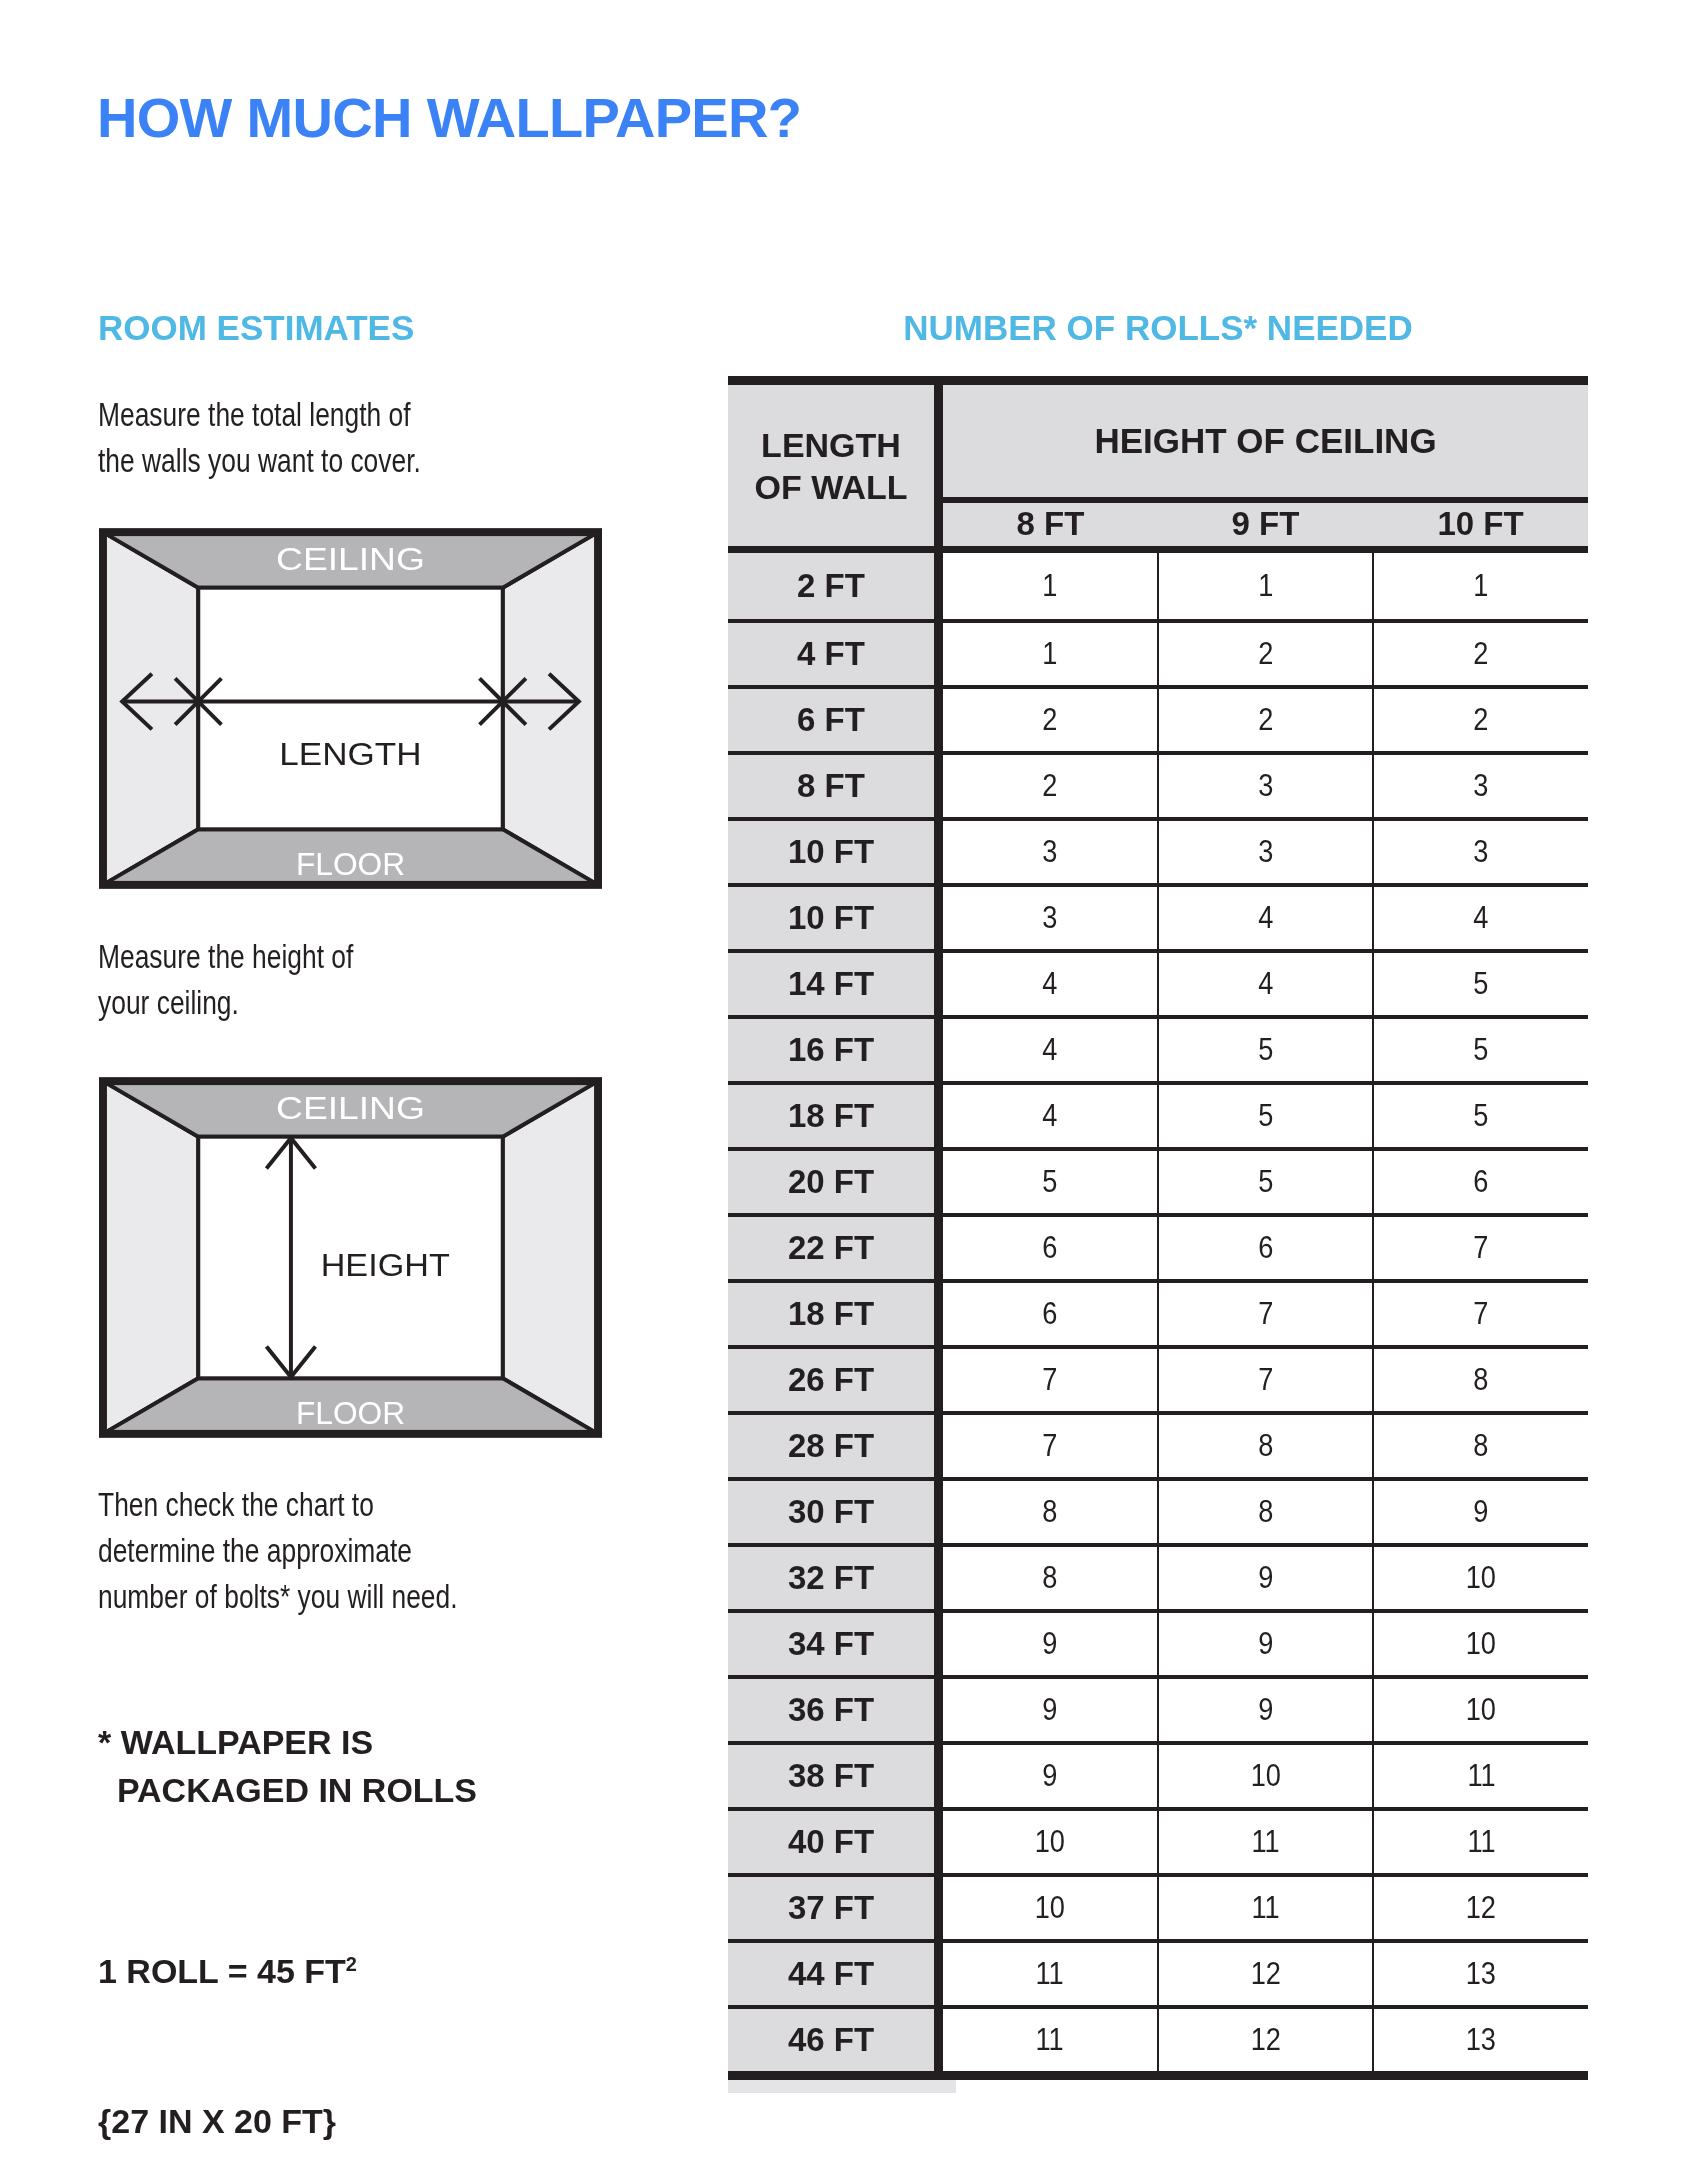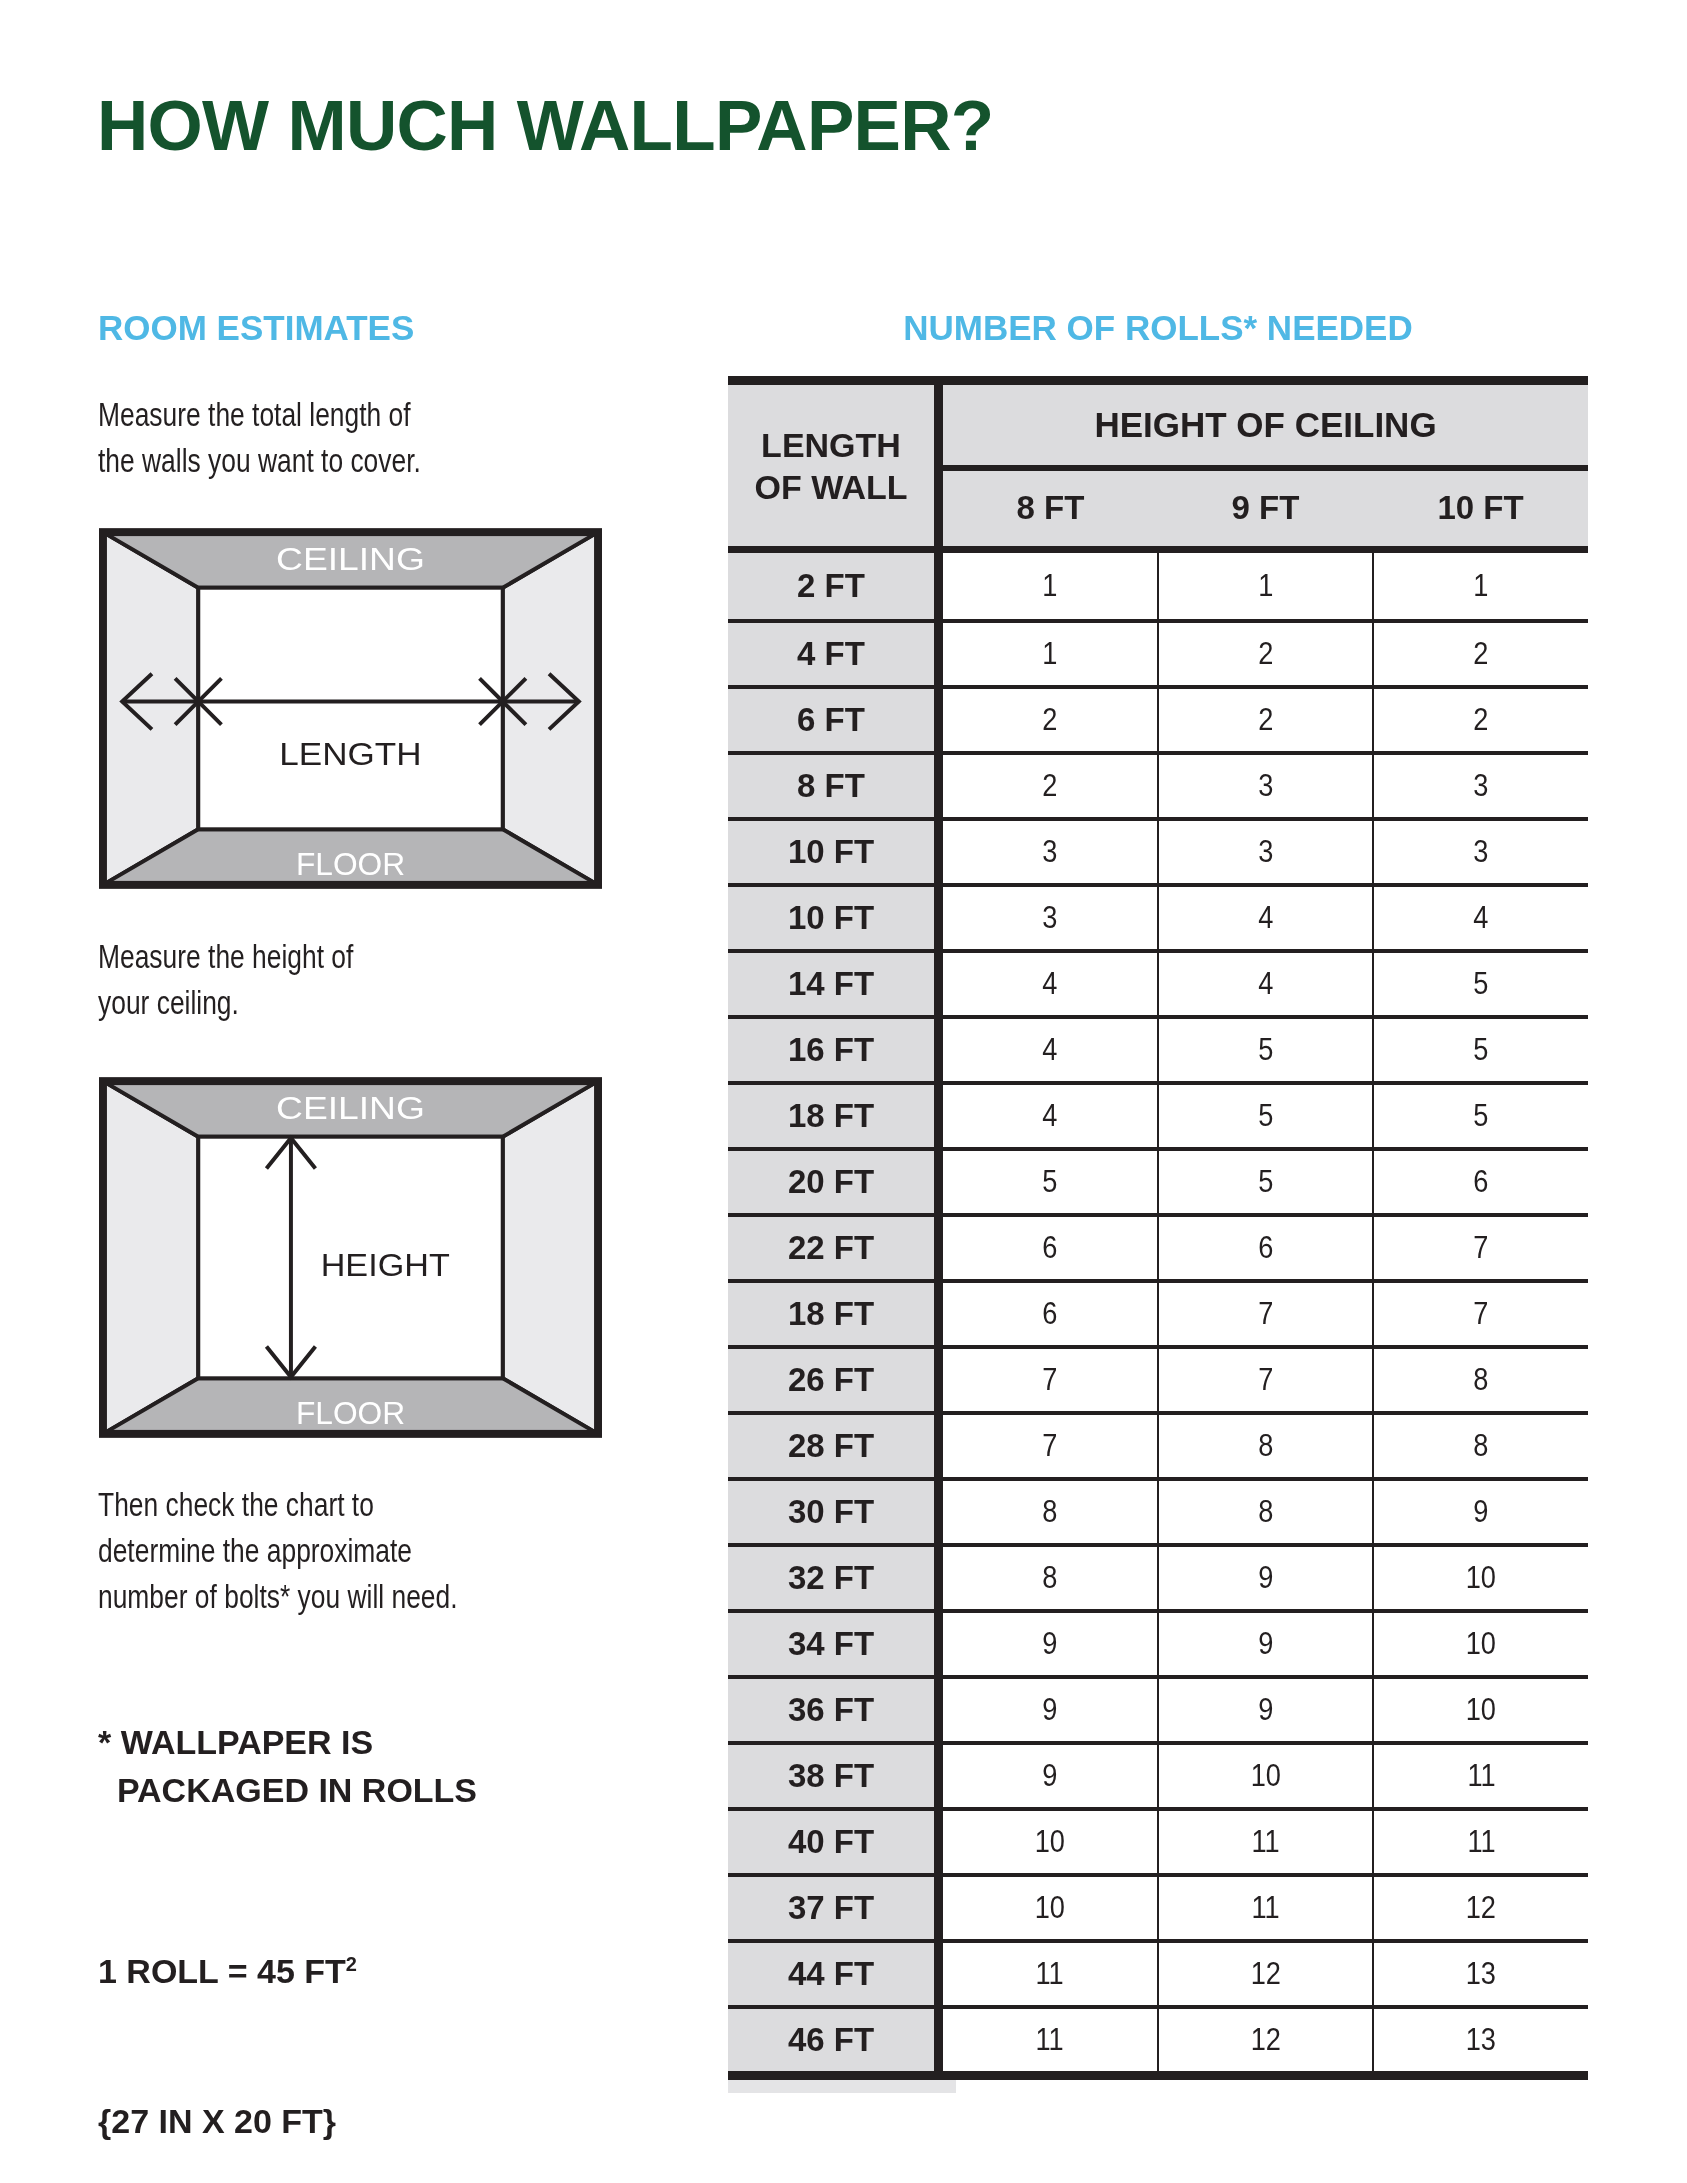--- a/index.html
+++ b/index.html
@@ -9,22 +9,22 @@
     background:#ffffff;
     font-family:"Liberation Sans","DejaVu Sans",sans-serif;
     color:#231F20;
     overflow:hidden;
   }
   .abs{position:absolute;}
 
   
   .page-title{
     left:97px;top:85px;
-    font-size:71px;font-weight:bold;letter-spacing:-0.7px;
-    color:#14532d;white-space:nowrap;
+    font-size:56px;font-weight:bold;letter-spacing:-0.7px;
+    color:#3b82f6;white-space:nowrap;
   }
   .blue-subhead{
     font-size:35px;font-weight:bold;color:#4FB8E5;white-space:nowrap;
   }
   .room-estimates{left:98px;top:308px;}
   .rolls-needed{left:728px;top:308px;width:860px;text-align:center;}
 
   
   .body-para{
     font-size:33px;line-height:46px;color:#231F20;
@@ -59,21 +59,21 @@
   .t-topbar{height:9.3px;background:#231F20;}
   .t-header{display:flex;height:161px;background:#DCDCDE;}
   .t-corner{
     width:215px;box-sizing:border-box;border-right:9.3px solid #231F20;
     display:flex;align-items:center;justify-content:center;
     font-size:34px;line-height:42px;font-weight:bold;text-align:center;
     white-space:pre-line;background:#DCDCDE;
   }
   .t-headright{flex:1;display:flex;flex-direction:column;}
   .t-groupheader{
-    height:80px;display:flex;align-items:center;justify-content:center;
+    height:112px;display:flex;align-items:center;justify-content:center;
     font-size:35px;font-weight:bold;
   }
   .t-groupdivider{height:5.3px;background:#231F20;}
   .t-subrow{flex:1;display:flex;}
   .t-subcell{
     flex:1;display:flex;align-items:center;justify-content:center;
     font-size:33px;font-weight:bold;
   }
   .t-headbottom{height:6.6px;background:#231F20;}
   .t-body{}

